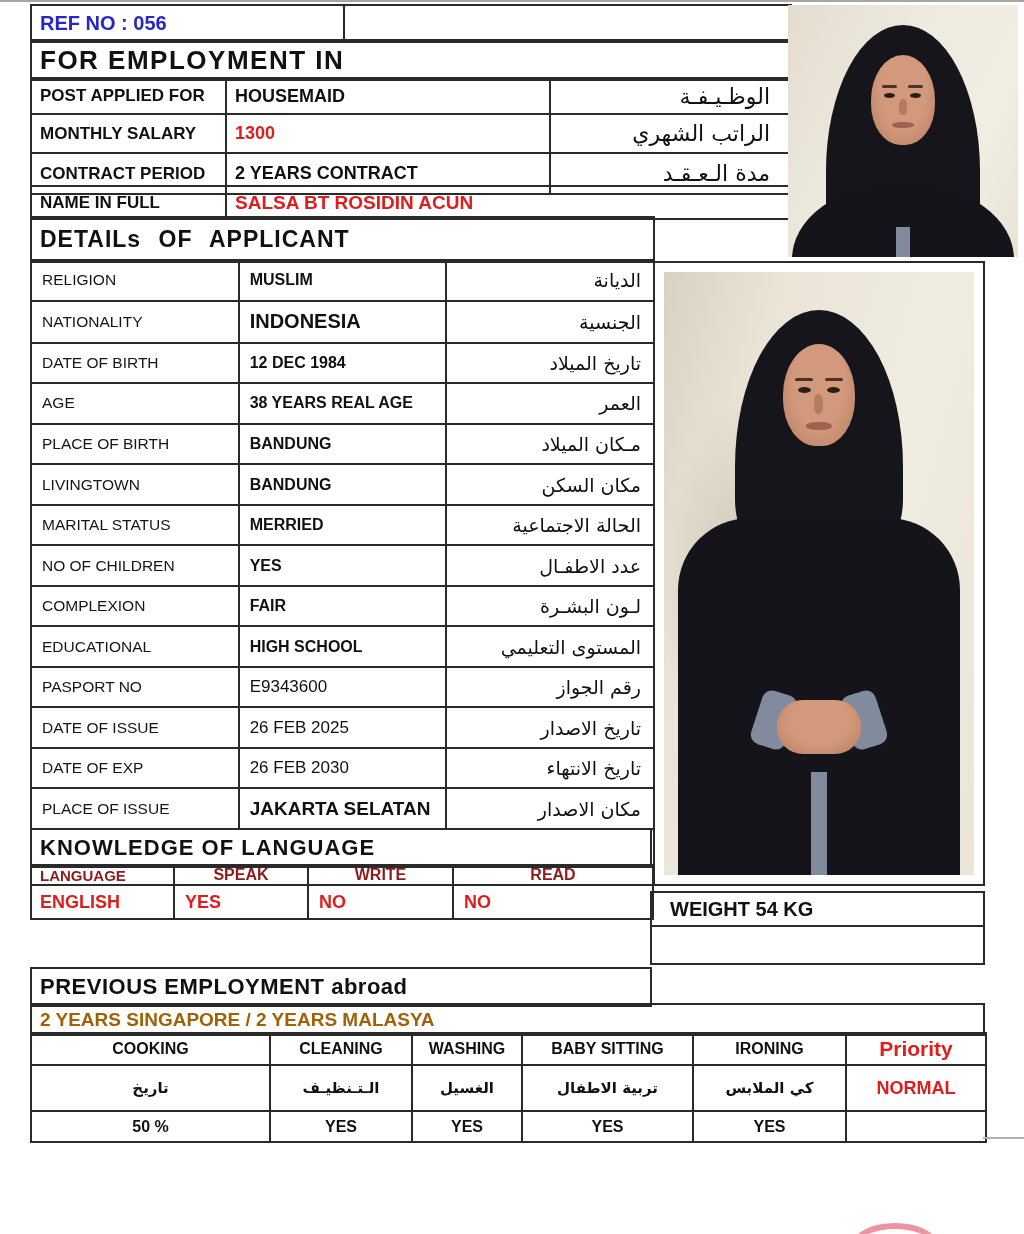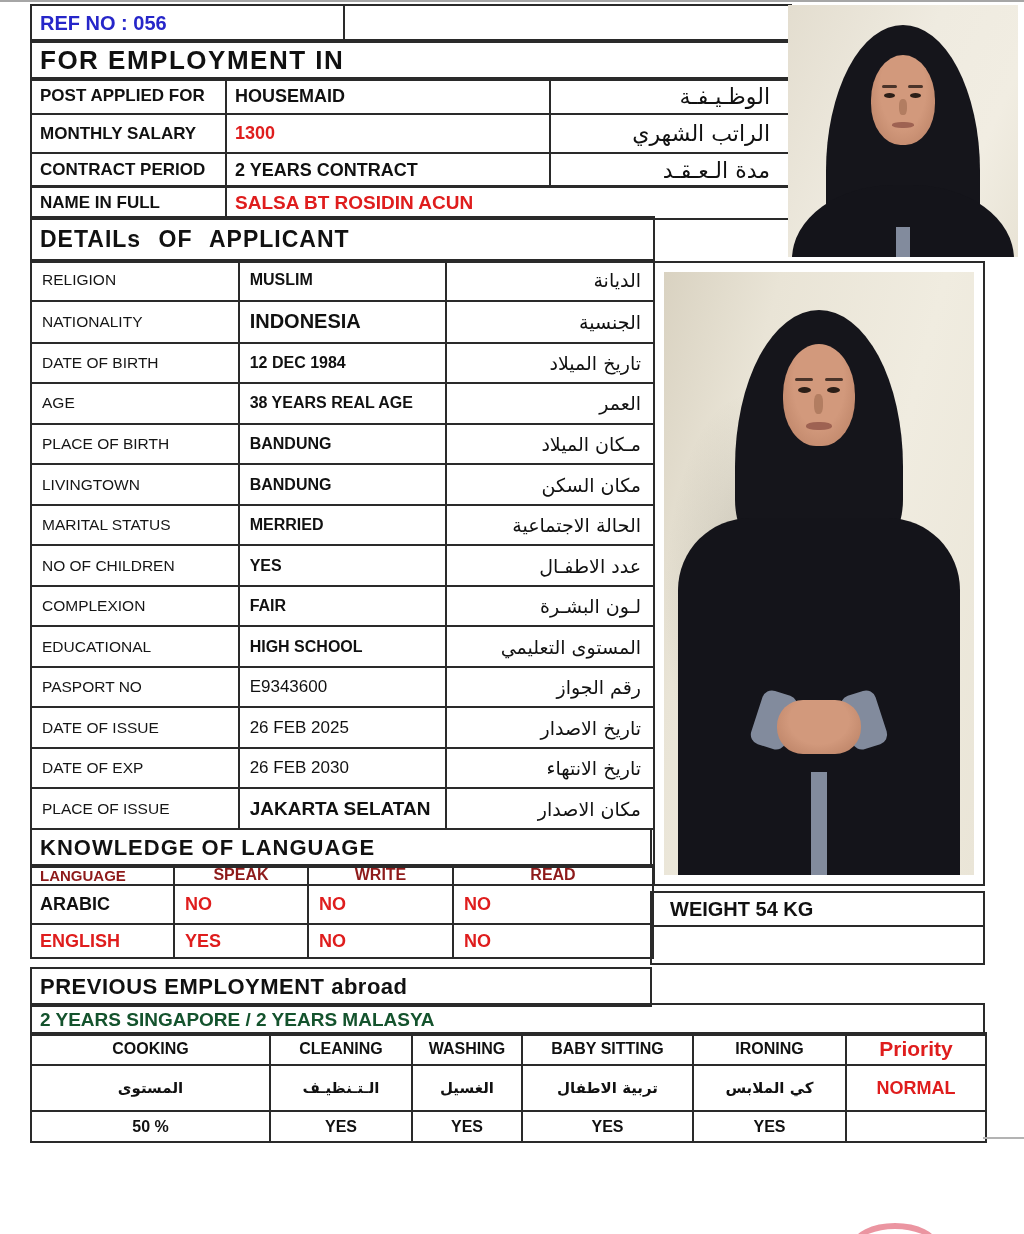--- a/index.html
+++ b/index.html
@@ -40,21 +40,21 @@
   .d-ar { font-size: 19px; text-align: right; padding-right: 12px; }
   
   .h-lang { font-weight: bold; font-size: 22px; letter-spacing: 1px; padding-left: 8px; }
   .lang-hdr { color: #8E1A1A; font-weight: bold; font-size: 16px; text-align: center; }
   .lang-hdr.first { text-align: left; font-size: 15px; padding-left: 8px; }
   .lang-name { font-weight: bold; font-size: 18px; padding-left: 8px; }
   .lang-val { color: #DF1D1D; font-weight: bold; font-size: 18px; padding-left: 10px; text-align: left; }
   .phys { font-weight: bold; font-size: 20px; padding-left: 12px; }
   
   .h-prev { font-weight: bold; font-size: 22px; letter-spacing: 0.5px; padding-left: 8px; }
-  .red-row { color: #14532d; font-weight: bold; font-size: 19px; padding-left: 8px; }
+  .red-row { color: #a16207; font-weight: bold; font-size: 19px; padding-left: 8px; }
   .sk-hdr { font-weight: bold; font-size: 16px; text-align: center; }
   .sk-ar { font-family: "DejaVu Sans", sans-serif; font-weight: bold; font-size: 15px; text-align: center; }
   .sk-val { font-weight: bold; font-size: 16px; text-align: center; }
   .priority { color: #DF1D1D; font-weight: bold; font-size: 21px; text-align: center; }
   .normal { color: #DF1D1D; font-weight: bold; font-size: 18px; text-align: center; }
   
   .photo-top {
     left: 788px; top: 5px; width: 230px; height: 252px;
     background: linear-gradient(115deg, #e3ddcf 0%, #efebe0 45%, #f1ede2 75%, #e8e3d5 100%);
     overflow: hidden;
@@ -111,21 +111,21 @@
       <tr style="height:36px;">
     <td style="width:195px;" class="lbl-top">POST APPLIED FOR</td>
     <td style="width:324px;" class="val-top">HOUSEMAID</td>
     <td style="width:241px;" class="ar ar-top">الوظـيـفـة</td>
   </tr>
   <tr style="height:39px;">
     <td class="lbl-top">MONTHLY SALARY</td>
     <td class="val-top red-txt">1300</td>
     <td class="ar ar-top">الراتب الشهري</td>
   </tr>
-  <tr style="height:34px;">
+  <tr style="height:41px;">
     <td class="lbl-top">CONTRACT PERIOD</td>
     <td class="val-top">2 YEARS CONTRACT</td>
     <td class="ar ar-top">مدة الـعـقـد</td>
   </tr>
 </tbody>
   </table>
 
 <table style="left:30px; top:185px; width:760px;">
   <tbody>
       <tr style="height:33px;">
@@ -226,26 +226,20 @@
 </tbody>
   </table>
 
 <table style="left:30px; top:864px; width:622px;">
   <tbody>
       <tr style="height:18px;">
     <td style="width:143px;" class="lang-hdr first">LANGUAGE</td>
     <td style="width:134px;" class="lang-hdr">SPEAK</td>
     <td style="width:145px;" class="lang-hdr">WRITE</td>
     <td style="width:200px;text-align:center;" class="lang-hdr">READ</td>
-  </tr>
-  <tr style="height:39px;">
-    <td class="lang-name">ARABIC</td>
-    <td class="lang-val">NO</td>
-    <td class="lang-val">NO</td>
-    <td class="lang-val">NO</td>
   </tr>
   <tr style="height:34px;">
     <td class="lang-name red-txt">ENGLISH</td>
     <td class="lang-val">YES</td>
     <td class="lang-val">NO</td>
     <td class="lang-val">NO</td>
   </tr>
 </tbody>
   </table>
 
@@ -280,21 +274,21 @@
   <tbody>
       <tr style="height:32px;">
     <td style="width:239px;" class="sk-hdr">COOKING</td>
     <td style="width:142px;" class="sk-hdr">CLEANING</td>
     <td style="width:110px;" class="sk-hdr">WASHING</td>
     <td style="width:171px;" class="sk-hdr">BABY SITTING</td>
     <td style="width:153px;" class="sk-hdr">IRONING</td>
     <td style="width:140px;" class="priority">Priority</td>
   </tr>
   <tr style="height:46px;">
-    <td class="sk-ar ar">المستوى</td>
+    <td class="sk-ar ar">تاريخ</td>
     <td class="sk-ar ar">الـتـنظيـف</td>
     <td class="sk-ar ar">الغسيل</td>
     <td class="sk-ar ar">تربية الاطفال</td>
     <td class="sk-ar ar">كي الملابس</td>
     <td class="normal">NORMAL</td>
   </tr>
   <tr style="height:31px;">
     <td class="sk-val">50 %</td>
     <td class="sk-val">YES</td>
     <td class="sk-val">YES</td>

